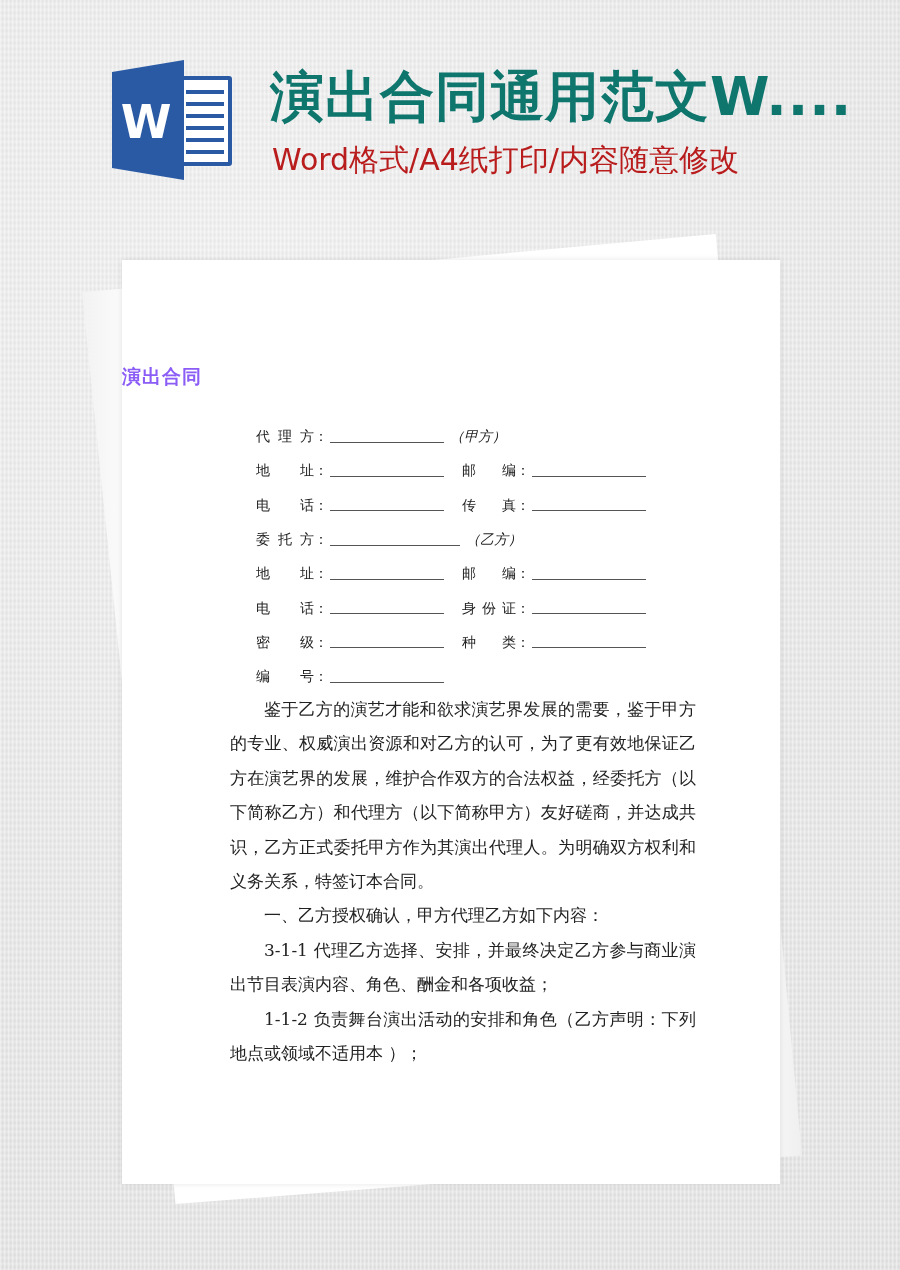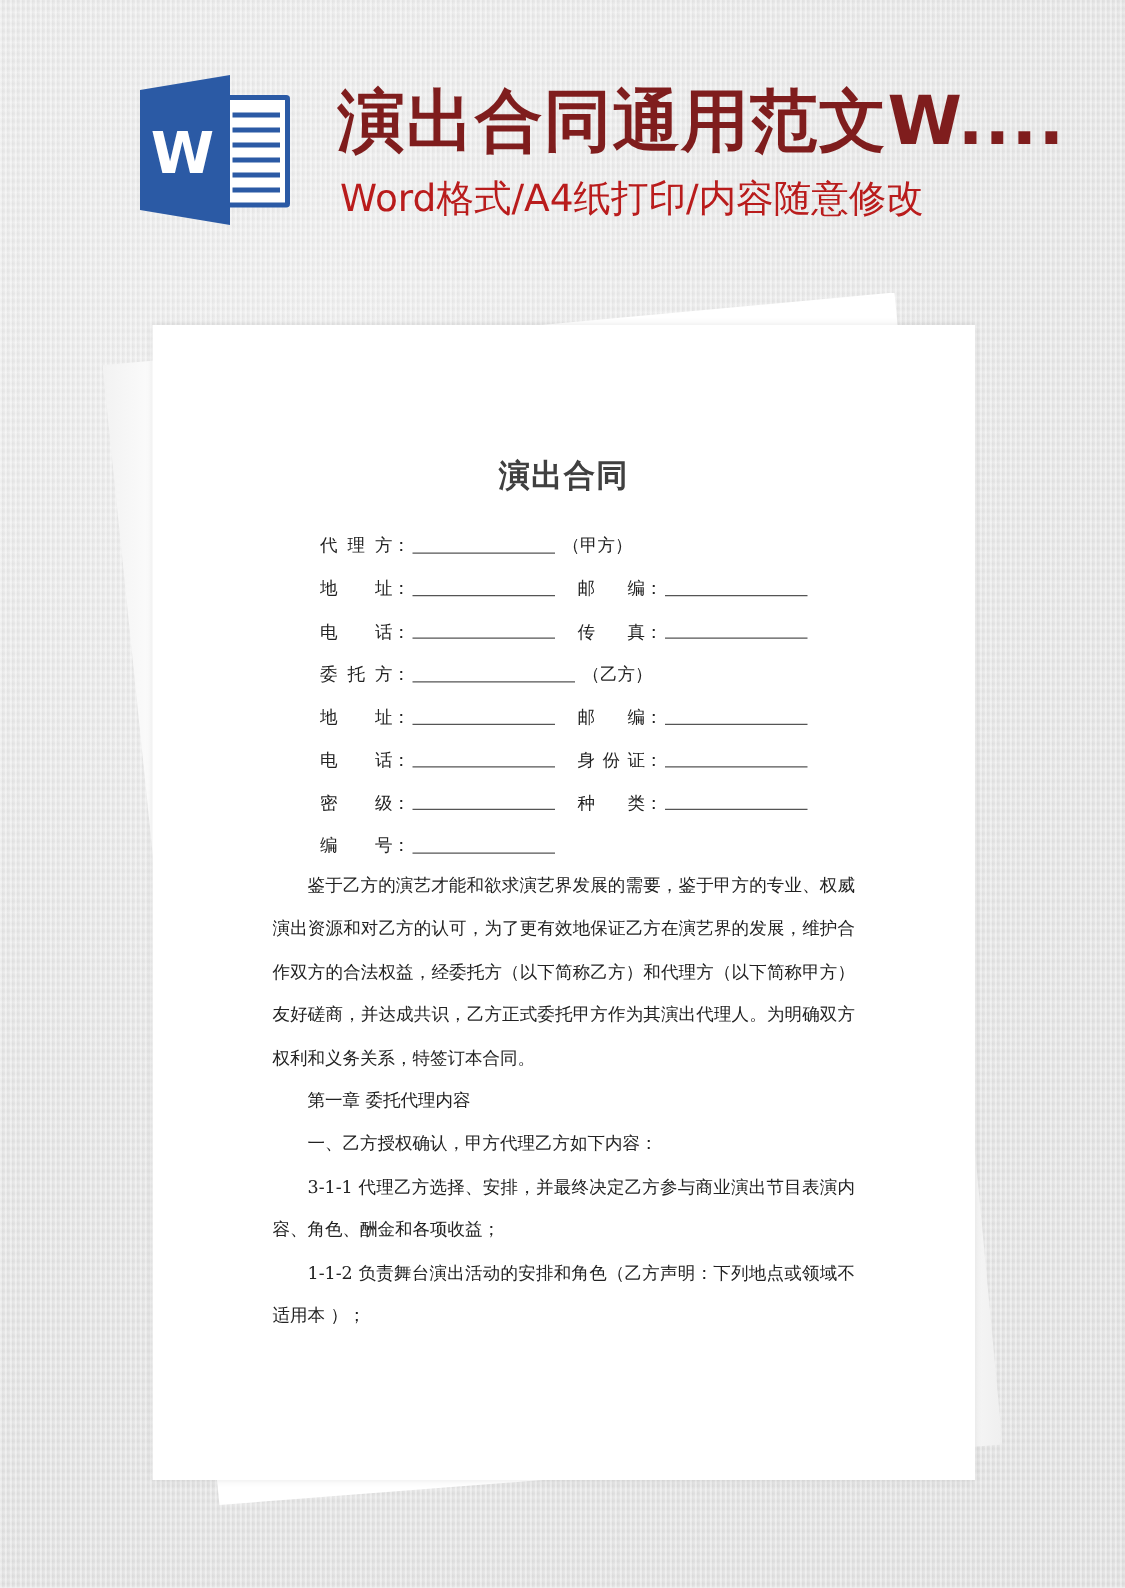--- a/index.html
+++ b/index.html
@@ -30,21 +30,21 @@
       left: 108px; top: 58px;
       width: 126px; height: 124px;
     }
     .title {
       position: absolute;
       left: 270px; top: 62px;
       font-family: "DejaVu Sans", "Liberation Sans", sans-serif;
       font-weight: bold;
       font-size: 54px;
       letter-spacing: 1px;
-      color: #7f1d1d;
+      color: #0f766e;
       line-height: 70px;
       white-space: nowrap;
     }
     .subtitle {
       position: absolute;
       left: 272px; top: 140px;
       font-family: "DejaVu Sans", "Liberation Sans", sans-serif;
       font-size: 30px;
       color: #b91c1c;
       line-height: 40px;
@@ -66,24 +66,23 @@
       width: 658px; height: 924px;
       background: #ffffff;
       box-shadow: 0 0 6px rgba(0,0,0,0.10);
     }
 
     
     .doc-title {
       position: absolute;
       left: 0; top: 104px;
       width: 658px;
-      text-align: center;
-      font-size: 25px;
+      font-size: 19px;
       font-weight: bold;
-      color: #404040;
+      color: #8b5cf6;
       letter-spacing: 1px;
     }
     .fields {
       position: absolute;
       left: 134px; top: 160px;
       width: 420px;
     }
     .field-row {
       height: 34.3px;
       display: flex;
@@ -109,27 +108,27 @@
       top: -2px;
     }
     .f-blank.long { width: 130px; }
     .f-label2 {
       display: inline-block;
       width: 54px;
       text-align-last: justify;
       text-align: justify;
       margin-left: 12px;
     }
-    .f-suffix { margin-left: 0; }
+    .f-suffix { margin-left: 0; font-style: italic; }
 
     .body-text {
       position: absolute;
-      left: 96px; top: 432px;
+      left: 108px; top: 432px;
       width: 466px;
-      font-size: 14px;
+      font-size: 17px;
       color: #222;
       line-height: 34.4px;
       text-align: justify;
     }
     .body-text p {
       margin: 0;
     }
     .indent { text-indent: 2em; }
   </style>
 </head>
@@ -224,18 +223,17 @@
 
     <div class="field-row">
       <span class="f-label">编　号</span>
         <span class="f-colon">：</span>
       <span class="f-blank" style="margin-left:14px"></span>
     </div>
   </div>
 
   <div class="body-text">
     <p class="indent">鉴于乙方的演艺才能和欲求演艺界发展的需要，鉴于甲方的专业、权威演出资源和对乙方的认可，为了更有效地保证乙方在演艺界的发展，维护合作双方的合法权益，经委托方（以下简称乙方）和代理方（以下简称甲方）友好磋商，并达成共识，乙方正式委托甲方作为其演出代理人。为明确双方权利和义务关系，特签订本合同。</p>
-    <p class="indent">第一章 委托代理内容</p>
     <p class="indent">一、乙方授权确认，甲方代理乙方如下内容：</p>
     <p class="indent">3-1-1 代理乙方选择、安排，并最终决定乙方参与商业演出节目表演内容、角色、酬金和各项收益；</p>
     <p class="indent">1-1-2 负责舞台演出活动的安排和角色（乙方声明：下列地点或领域不适用本 ）；</p>
   </div>
 </div>
 
 </body></html>

